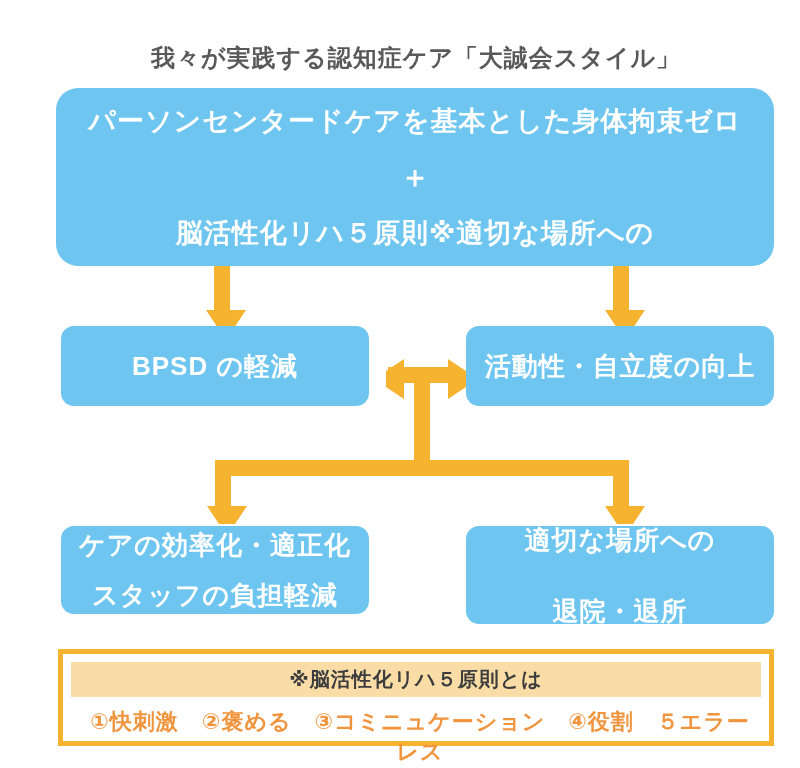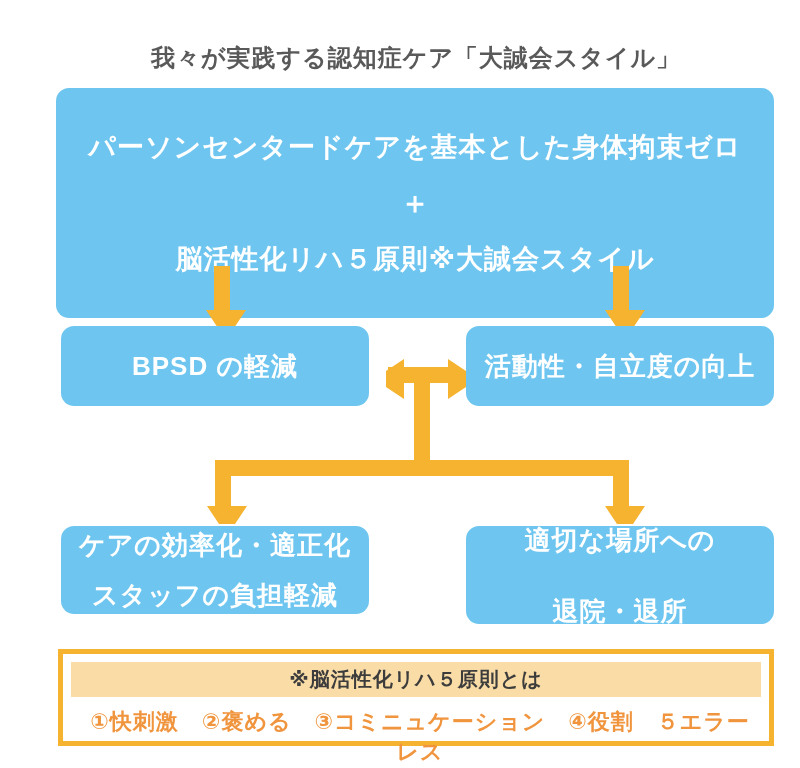--- a/index.html
+++ b/index.html
@@ -36,21 +36,21 @@
     background: var(--blue);
     border-radius: 13px;
     display: flex;
     flex-direction: column;
     align-items: center;
     justify-content: center;
     color: #ffffff;
     font-weight: 700;
     text-align: center;
   }
-  .top-box { left: 40px; top: 72px; width: 718px; height: 230px; gap: 7px; }
+  .top-box { left: 40px; top: 72px; width: 718px; height: 178px; gap: 7px; border-radius: 22px; }
   .top-box .big-line { font-size: 27px; letter-spacing: 1px; }
   .top-box .plus-line { font-size: 30px; line-height: 30px; }
   .mid-left  { left: 45px;  top: 310px; width: 308px; height: 80px; font-size: 26px; letter-spacing: 1px; }
   .mid-right { left: 450px; top: 310px; width: 308px; height: 80px; font-size: 26px; letter-spacing: 1px; }
   .low-left  { left: 45px;  top: 510px; width: 308px; height: 88px; font-size: 26px; line-height: 34px; letter-spacing: 1px; }
   .low-right { left: 450px; top: 510px; width: 308px; height: 98px; font-size: 26px; line-height: 34px; letter-spacing: 1px; gap: 21px; }
 
   .shaft-v { position: absolute; width: 8px; background: var(--orange); }
   .shaft-h { position: absolute; height: 8px; background: var(--orange); }
   .head-down {
@@ -126,21 +126,21 @@
 </head>
 <body>
 
 <div class="canvas">
 
   <div class="page-title">我々が実践する認知症ケア「大誠会スタイル」</div>
 
   <div class="blue-box top-box">
     <div class="big-line">パーソンセンタードケアを基本とした身体拘束ゼロ</div>
     <div class="plus-line">＋</div>
-    <div class="big-line">脳活性化リハ５原則※大誠会スタイル</div>
+    <div class="big-line">脳活性化リハ５原則※適切な場所への</div>
   </div>
 
   <div class="shaft-v a1-shaft"></div>
   <div class="head-down a1-head"></div>
 
   <div class="shaft-v a2-shaft"></div>
   <div class="head-down a2-head"></div>
 
   <div class="blue-box mid-right">
     <div>活動性・自立度の向上</div>

